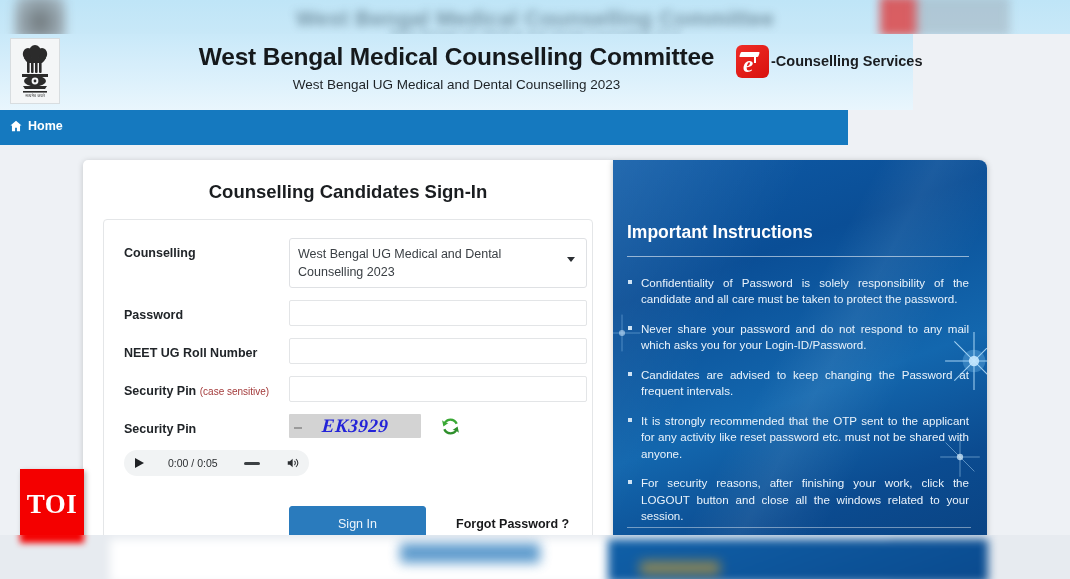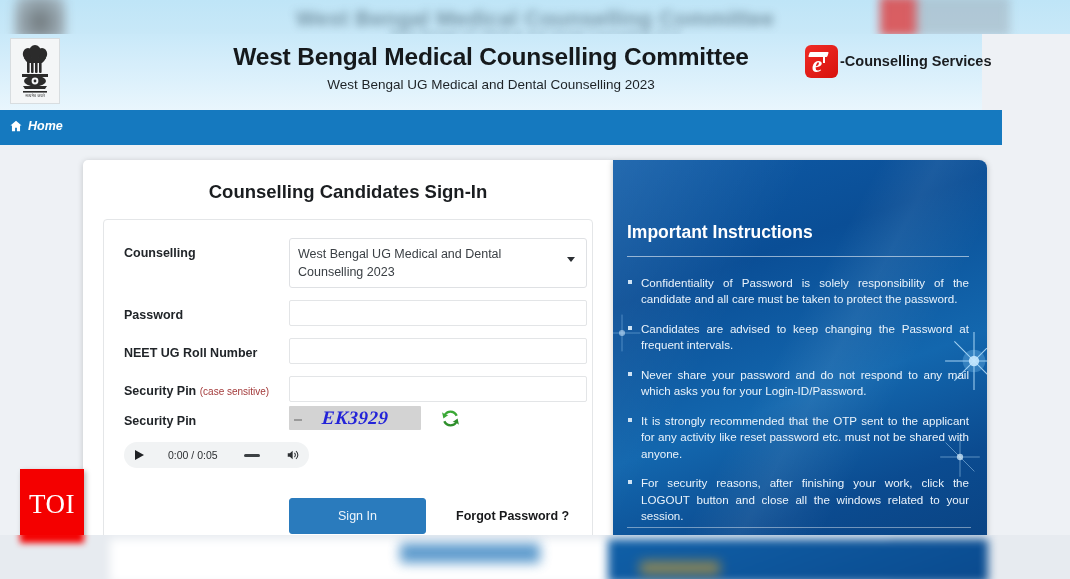--- a/index.html
+++ b/index.html
@@ -32,21 +32,21 @@
     filter: blur(5px); opacity: .75;
   }
   .ghost-top .g-logo {
     position: absolute; right: 60px; top: -4px; width: 130px; height: 40px;
     background: linear-gradient(90deg, rgba(226,30,28,.85) 0 26%, rgba(150,160,170,.55) 30% 100%);
     filter: blur(5px); opacity: .8;
   }
 
   
   .header {
-    position: absolute; left: 0; top: 34px; width: 982px; height: 76px;
+    position: absolute; left: 0; top: 34px; width: 913px; height: 76px;
     background: linear-gradient(to bottom, #c9e9f9 0%, #d6eefb 40%, #e9f6fd 100%);
     z-index: 2;
   }
   .emblem-box {
     position: absolute; left: 10px; top: 4px; width: 50px; height: 66px;
     background: #f4f6f7; border: 1px solid #d8dde0;
     display: flex; align-items: center; justify-content: center;
   }
   .emblem-svg { width: 40px; height: 54px; display: block; }
 
@@ -78,22 +78,22 @@
   }
   .ecs-mark .e {
     position: absolute; left: 7px; top: 8px; font-size: 23px; line-height: 23px;
     color: #fff; font-family: "Liberation Serif", serif; font-weight: bold; font-style: italic;
   }
   .ecs-name { font-size: 14.5px; font-weight: bold; color: #1a1d20; white-space: nowrap; }
   .ecs-tag { font-size: 11.5px; color: #23282c; text-align: right; padding-right: 4px; margin-top: 2px; }
 
   
   .navbar {
-    position: absolute; left: 0; top: 110px; width: 1002px; height: 35px;
-    background: #1579bf; z-index: 3; font-style: italic;
+    position: absolute; left: 0; top: 110px; width: 848px; height: 35px;
+    background: #1579bf; z-index: 3;
   }
   .nav-home {
     display: inline-flex; align-items: center; gap: 6px;
     color: #ffffff; font-size: 12.5px; font-weight: bold;
     padding: 9px 14px 0 10px; text-decoration: none;
   }
   .home-icon { display: inline-block; width: 12px; height: 12px; }
 
   
   .content { position: absolute; left: 0; top: 145px; width: 1070px; height: 434px; background: #eef1f5; z-index: 3; }
@@ -132,21 +132,21 @@
   .caret {
     position: absolute; right: 12px; top: 19px;
     width: 0; height: 0; border-left: 4.5px solid transparent; border-right: 4.5px solid transparent;
     border-top: 5px solid #2b2f33;
   }
   .txt-input {
     width: 298px; height: 26px; border: 1px solid #e3e5e7; border-radius: 2px;
     background: #fff; font-size: 12.5px; color: #3b4045; padding: 0 7px;
     font-family: "Liberation Sans", sans-serif; outline: none;
   }
-  .row-pin { margin-bottom: 4px; }
+  .row-pin { margin-bottom: 12px; }
   .captcha-line { display: flex; align-items: center; gap: 18px; }
   .captcha-img {
     width: 132px; height: 24px; background: #d3d3d3; border-radius: 1px;
     display: flex; align-items: center; justify-content: center; position: relative; overflow: hidden;
   }
   .captcha-img .pin {
     font-family: "Liberation Serif", serif; font-style: italic; font-weight: bold;
     font-size: 19px; color: #2323d8; letter-spacing: .5px; transform: skewX(-4deg);
   }
   .captcha-img .dots { position: absolute; left: 5px; top: 13px; width: 8px; height: 2px; background: #9a9a9a; }
@@ -202,21 +202,21 @@
   .caution-text b { color: #f0a818; }
 
   
   .toi-mark {
     position: absolute; left: 20px; top: 469px; width: 64px; height: 70px;
     background: #f40000; z-index: 6;
     display: flex; align-items: center; justify-content: center;
     box-shadow: 2px 2px 5px rgba(0,0,0,.28);
   }
   .toi-mark span {
-    color: #fff; font-family: "Liberation Serif", serif; font-weight: normal;
+    color: #fff; font-family: "Liberation Serif", serif; font-weight: bold;
     font-size: 27px; letter-spacing: .5px;
   }
 
   
   .ghost-bottom {
     position: absolute; left: 0; bottom: 0; width: 1070px; height: 44px; z-index: 7;
     overflow: hidden;
   }
   .ghost-bottom .gb-bg { position: absolute; inset: 0; background: #e7ebf0; }
   .ghost-bottom .gb-card {
@@ -408,22 +408,22 @@
             <line x1="14" y1="14" x2="46" y2="46"></line>
           </g>
           <circle cx="30" cy="30" r="3.5" fill="#ddf2ff" opacity=".7"></circle>
         </svg>
 
         <div class="instr-title">Important Instructions</div>
         <div class="instr-rule"></div>
 
         <ul class="instr-list">
           <li>Confidentiality of Password is solely responsibility of the candidate and all care must be taken to protect the password.</li>
+          <li>Never share your password and do not respond to any mail which asks you for your Login-ID/Password.</li>
           <li>Candidates are advised to keep changing the Password at frequent intervals.</li>
-          <li>Never share your password and do not respond to any mail which asks you for your Login-ID/Password.</li>
           <li>It is strongly recommended that the OTP sent to the applicant for any activity like reset password etc. must not be shared with anyone.</li>
           <li>For security reasons, after finishing your work, click the LOGOUT button and close all the windows related to your session.</li>
         </ul>
 
         <div class="caution-rule"></div>
         <div class="caution-text">
           <b>Caution:</b><span> Your IP address 103.211.54.128 is being monitored for security</span>
         </div>
       </div>
 

